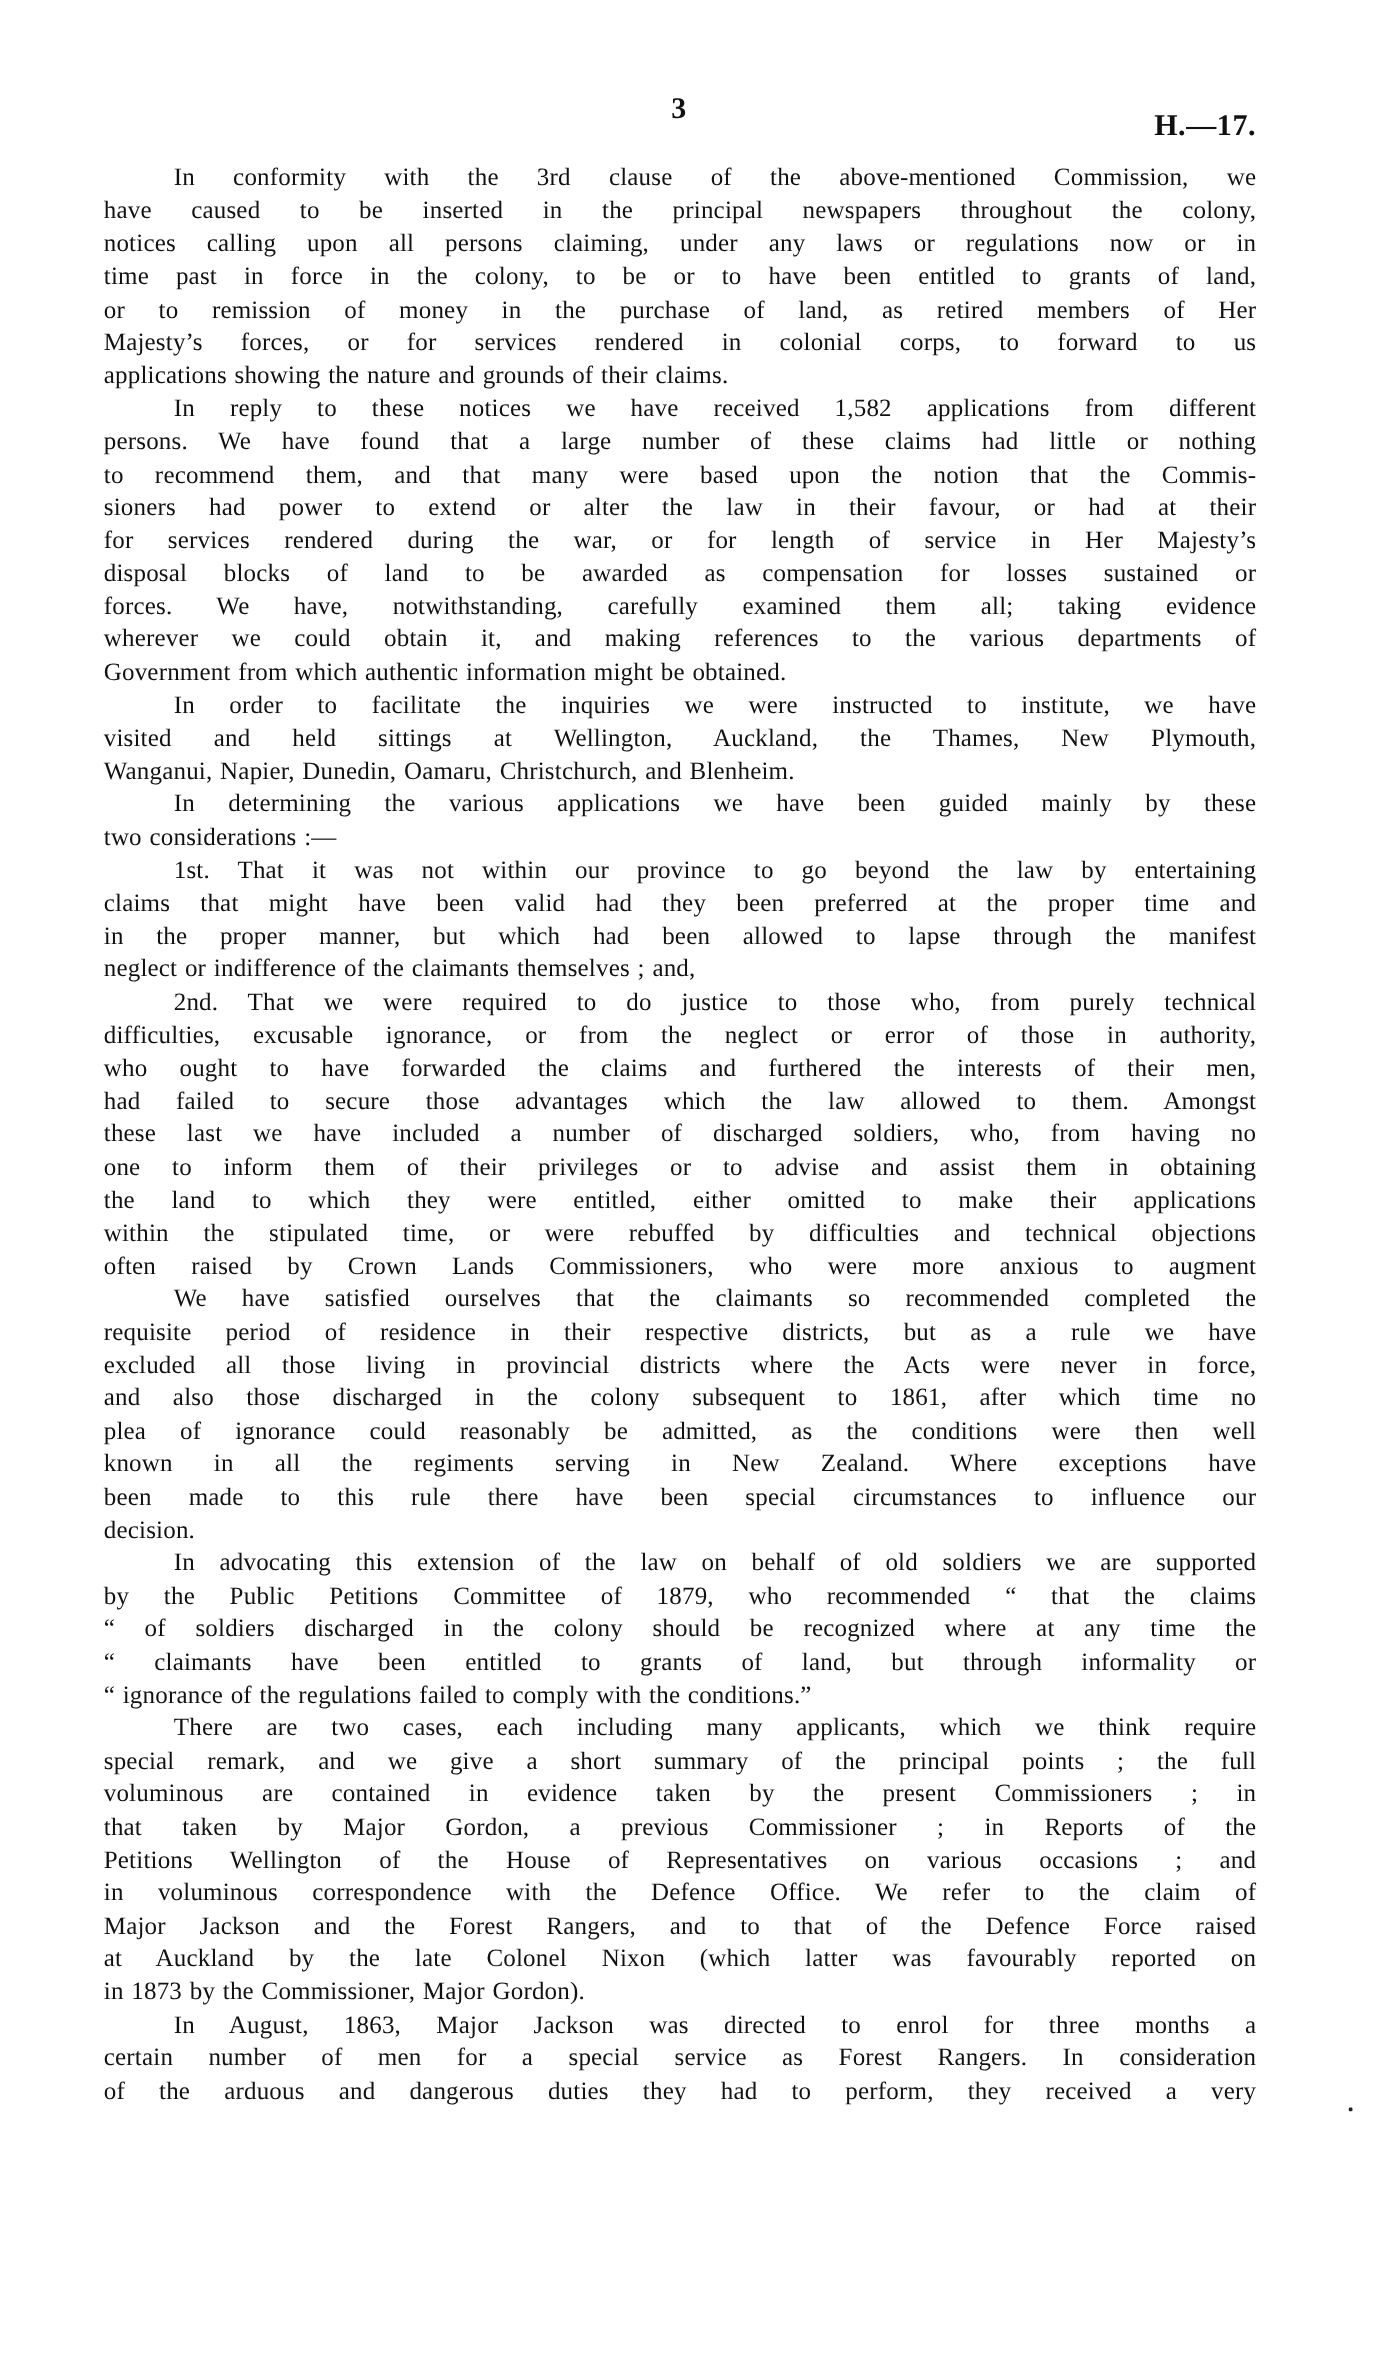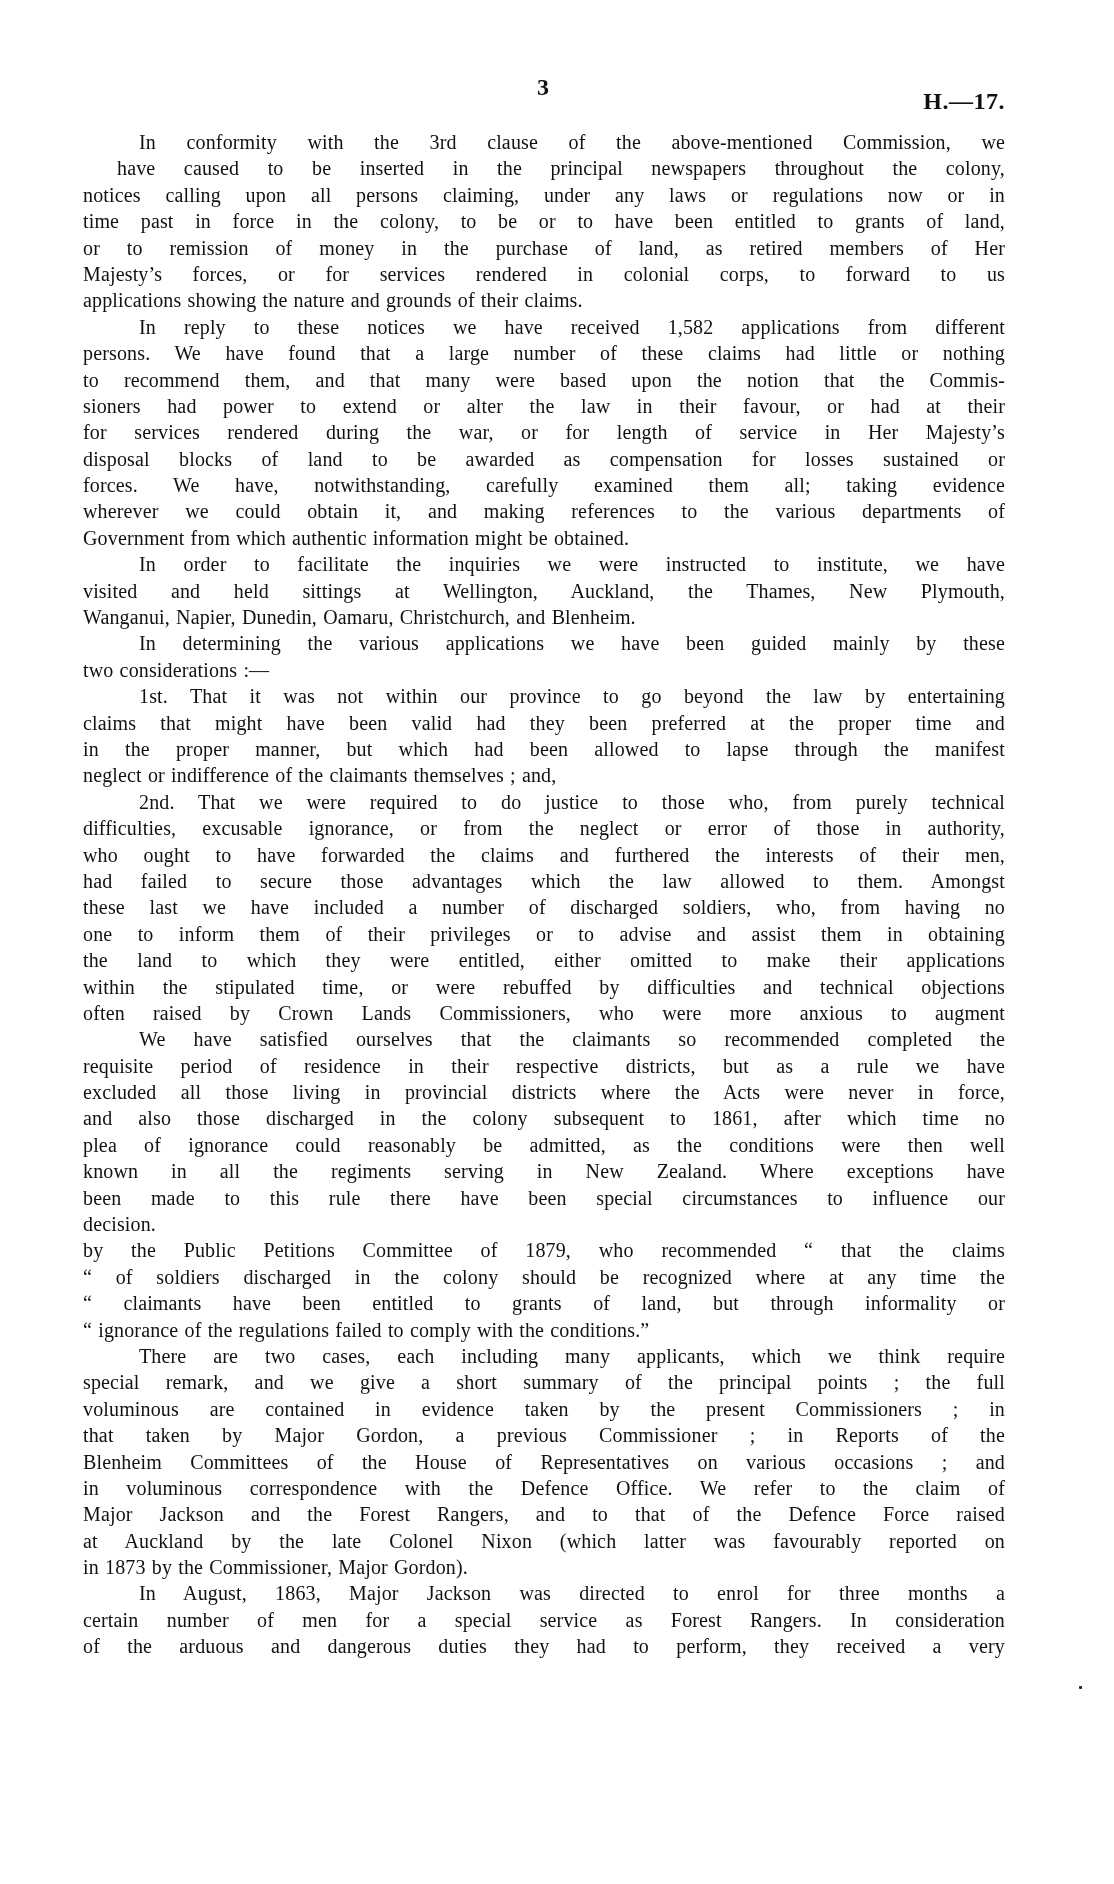--- a/index.html
+++ b/index.html
@@ -83,21 +83,21 @@
 <div class="page">
 
   <div class="header">
     <span class="page-number">3</span>
     <span class="doc-ref">H.—17.</span>
   </div>
 
   <div class="body-text" id="body-text">
       <div class="paragraph">
         <span class="line indent" style="display: block; width: auto; padding-left: 56px; word-spacing: 17.58px;">In conformity with the 3rd clause of the above-mentioned Commission, we</span>
-        <span class="line" style="display: block; width: auto; padding-left: 0px; word-spacing: 19.13px; margin-left: 34px;">have caused to be inserted in the principal newspapers throughout the colony,</span>
+        <span class="line" style="display: block; width: auto; padding-left: 0px; word-spacing: 19.13px;">have caused to be inserted in the principal newspapers throughout the colony,</span>
         <span class="line" style="display: block; width: auto; padding-left: 0px; word-spacing: 13.02px;">notices calling upon all persons claiming, under any laws or regulations now or in</span>
         <span class="line" style="display: block; width: auto; padding-left: 0px; word-spacing: 11.63px;">time past in force in the colony, to be or to have been entitled to grants of land,</span>
         <span class="line" style="display: block; width: auto; padding-left: 0px; word-spacing: 16.07px;">or to remission of money in the purchase of land, as retired members of Her</span>
         <span class="line" style="display: block; width: auto; padding-left: 0px; word-spacing: 18.76px;">Majesty’s forces, or for services rendered in colonial corps, to forward to us</span>
         <span class="line last" style="display: block; width: auto; padding-left: 0px;">applications showing the nature and grounds of their claims.</span>
       </div>
       <div class="paragraph">
         <span class="line indent" style="display: block; width: auto; padding-left: 56px; word-spacing: 15.67px;">In reply to these notices we have received 1,582 applications from different</span>
         <span class="line" style="display: block; width: auto; padding-left: 0px; word-spacing: 12.6px;">persons.  We have found that a large number of these claims had little or nothing</span>
         <span class="line" style="display: block; width: auto; padding-left: 0px; word-spacing: 13.38px;">to recommend them, and that many were based upon the notion that the Commis-</span>
@@ -138,31 +138,32 @@
         <span class="line indent" style="display: block; width: auto; padding-left: 56px; word-spacing: 14.76px;">We have satisfied ourselves that the claimants so recommended completed the</span>
         <span class="line" style="display: block; width: auto; padding-left: 0px; word-spacing: 15.93px;">requisite period of residence in their respective districts, but as a rule we have</span>
         <span class="line" style="display: block; width: auto; padding-left: 0px; word-spacing: 12.61px;">excluded all those living in provincial districts where the Acts were never in force,</span>
         <span class="line" style="display: block; width: auto; padding-left: 0px; word-spacing: 14.44px;">and also those discharged in the colony subsequent to 1861, after which time no</span>
         <span class="line" style="display: block; width: auto; padding-left: 0px; word-spacing: 15.03px;">plea of ignorance could reasonably be admitted, as the conditions were then well</span>
         <span class="line" style="display: block; width: auto; padding-left: 0px; word-spacing: 17.58px;">known in all the regiments serving in New Zealand.   Where exceptions have</span>
         <span class="line" style="display: block; width: auto; padding-left: 0px; word-spacing: 17.74px;">been made to this rule there have been special circumstances to influence our</span>
         <span class="line last" style="display: block; width: auto; padding-left: 0px;">decision.</span>
       </div>
       <div class="paragraph">
+        <span class="line indent" style="display: block; width: auto; padding-left: 56px; word-spacing: 8.45px;">In advocating this extension of the law on behalf of old soldiers we are supported</span>
         <span class="line" style="display: block; width: auto; padding-left: 0px; word-spacing: 15.7px;">by the Public Petitions Committee of 1879, who recommended “ that the claims</span>
         <span class="line" style="display: block; width: auto; padding-left: 0px; word-spacing: 12.5px;">“ of soldiers discharged in the colony should be recognized where at any time the</span>
         <span class="line" style="display: block; width: auto; padding-left: 0px; word-spacing: 19.78px;">“ claimants have been entitled to grants of land, but through informality or</span>
         <span class="line last" style="display: block; width: auto; padding-left: 0px;">“ ignorance of the regulations failed to comply with the conditions.”</span>
       </div>
       <div class="paragraph">
         <span class="line indent" style="display: block; width: auto; padding-left: 56px; word-spacing: 14.45px;">There are two cases, each including many applicants, which we think require</span>
         <span class="line" style="display: block; width: auto; padding-left: 0px; word-spacing: 14.36px;">special remark, and we give a short summary of the principal points ;  the full</span>
         <span class="line" style="display: block; width: auto; padding-left: 0px; word-spacing: 17.66px;">voluminous are contained in evidence taken by the present Commissioners ;  in</span>
         <span class="line" style="display: block; width: auto; padding-left: 0px; word-spacing: 19.16px;">that taken by Major Gordon, a previous Commissioner ;  in Reports of the</span>
-        <span class="line" style="display: block; width: auto; padding-left: 0px; word-spacing: 14.9px;">Blenheim Committees of the House of Representatives on various occasions ;  and</span>
+        <span class="line" style="display: block; width: auto; padding-left: 0px; word-spacing: 14.9px;">Petitions Wellington of the House of Representatives on various occasions ;  and</span>
         <span class="line" style="display: block; width: auto; padding-left: 0px; word-spacing: 13.33px;">in voluminous correspondence with the Defence Office.   We refer to the claim of</span>
         <span class="line" style="display: block; width: auto; padding-left: 0px; word-spacing: 15.59px;">Major Jackson and the Forest Rangers, and to that of the Defence Force raised</span>
         <span class="line" style="display: block; width: auto; padding-left: 0px; word-spacing: 15.73px;">at Auckland by the late Colonel Nixon (which latter was favourably reported on</span>
         <span class="line last" style="display: block; width: auto; padding-left: 0px;">in 1873 by the Commissioner, Major Gordon).</span>
       </div>
       <div class="paragraph">
         <span class="line indent" style="display: block; width: auto; padding-left: 56px; word-spacing: 16.79px;">In August, 1863, Major Jackson was directed to enrol for three months a</span>
         <span class="line" style="display: block; width: auto; padding-left: 0px; word-spacing: 14.11px;">certain number of men for a special service as Forest Rangers.   In consideration</span>
         <span class="line" style="display: block; width: auto; padding-left: 0px; word-spacing: 15.89px;">of the arduous and dangerous duties they had to perform, they received a very</span>
       </div>

